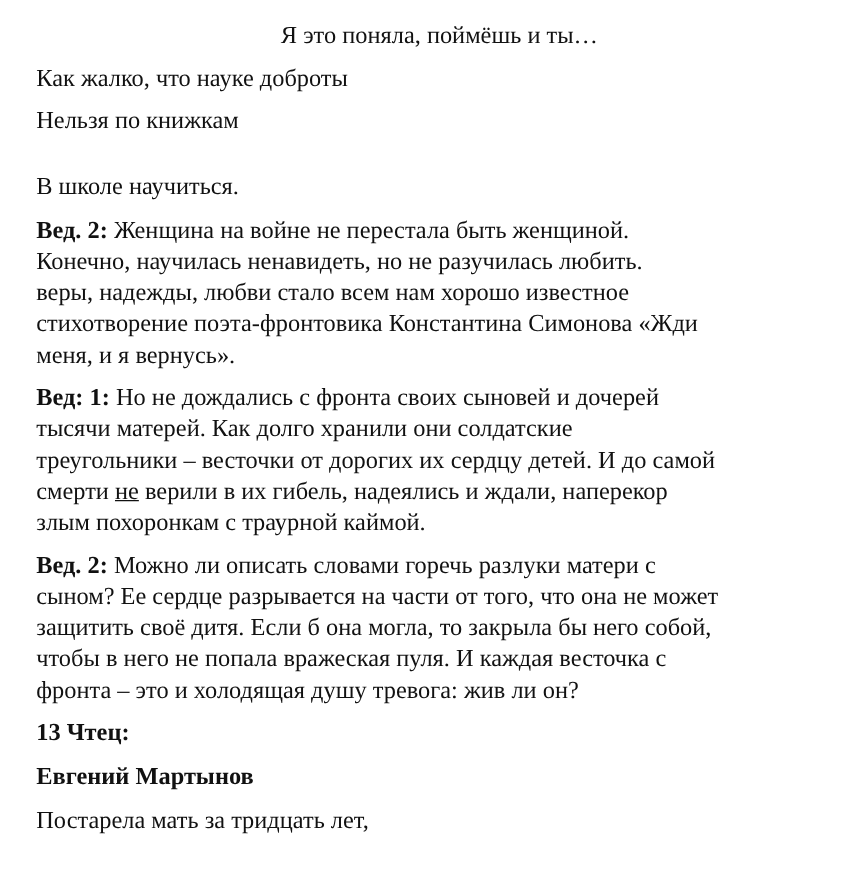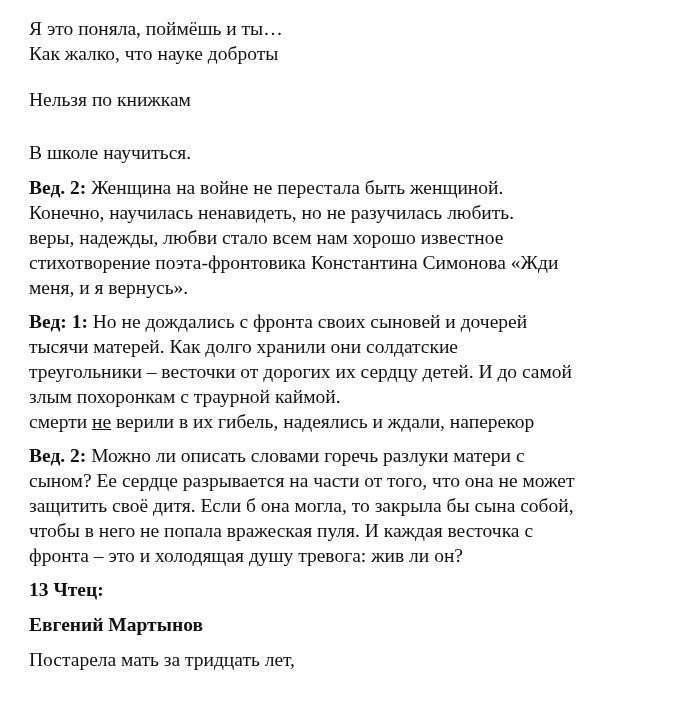--- a/index.html
+++ b/index.html
@@ -32,46 +32,46 @@
     .speaker { font-weight: bold; }
     .ul { text-decoration: underline; }
     .heading { font-weight: bold; font-size: 19.5px; line-height: 25px; margin: 0 0 10px 0; }
   </style>
 </head>
 <body>
 
 <div class="page">
 
   <div class="verse">
-    <p class="line" style="margin-bottom:0;">Я это поняла, поймёшь и ты…</p>
-    <p class="line" style="margin-bottom:21px;font-family:Liberation Serif, serif;">Как жалко, что науке доброты</p>
+    <p class="line" style="margin-bottom:10px;text-align:center;">Я это поняла, поймёшь и ты…</p>
+    <p class="line" style="margin-bottom:8px;font-family:Liberation Serif, serif;">Как жалко, что науке доброты</p>
     <p class="line" style="margin-bottom:28px;">Нельзя по книжкам</p>
     <p class="line">В школе научиться.</p>
   </div>
 
   <div class="block">
     <p class="line"><span class="speaker">Вед. 2:</span><span> Женщина на войне не перестала быть женщиной.</span></p>
     <p class="line">Конечно, научилась ненавидеть, но не разучилась любить.</p>
     <p class="line">веры, надежды, любви стало всем нам хорошо известное</p>
     <p class="line">стихотворение поэта-фронтовика Константина Симонова «Жди</p>
     <p class="line">меня, и я вернусь».</p>
   </div>
 
   <div class="block">
     <p class="line"><span class="speaker">Вед: 1:</span><span> Но не дождались с фронта своих сыновей и дочерей</span></p>
     <p class="line">тысячи матерей. Как долго хранили они солдатские</p>
     <p class="line">треугольники – весточки от дорогих их сердцу детей. И до самой</p>
+    <p class="line"><span>смерти </span><span class="ul">не</span><span> верили в их гибель, надеялись и ждали, наперекор</span></p>
     <p class="line">злым похоронкам с траурной каймой.</p>
-    <p class="line"><span>смерти </span><span class="ul">не</span><span> верили в их гибель, надеялись и ждали, наперекор</span></p>
   </div>
 
   <div class="block">
     <p class="line"><span class="speaker">Вед. 2:</span><span> Можно ли описать словами горечь разлуки матери с</span></p>
     <p class="line">сыном? Ее сердце разрывается на части от того, что она не может</p>
-    <p class="line">защитить своё дитя. Если б она могла, то закрыла бы сына собой,</p>
+    <p class="line">защитить своё дитя. Если б она могла, то закрыла бы него собой,</p>
     <p class="line">чтобы в него не попала вражеская пуля. И каждая весточка с</p>
     <p class="line">фронта – это и холодящая душу тревога: жив ли он?</p>
   </div>
 
   <p class="heading">13 Чтец:</p>
   <p class="heading">Евгений Мартынов</p>
   <p class="line">Постарела мать за тридцать лет,</p>
 
 </div>
 

